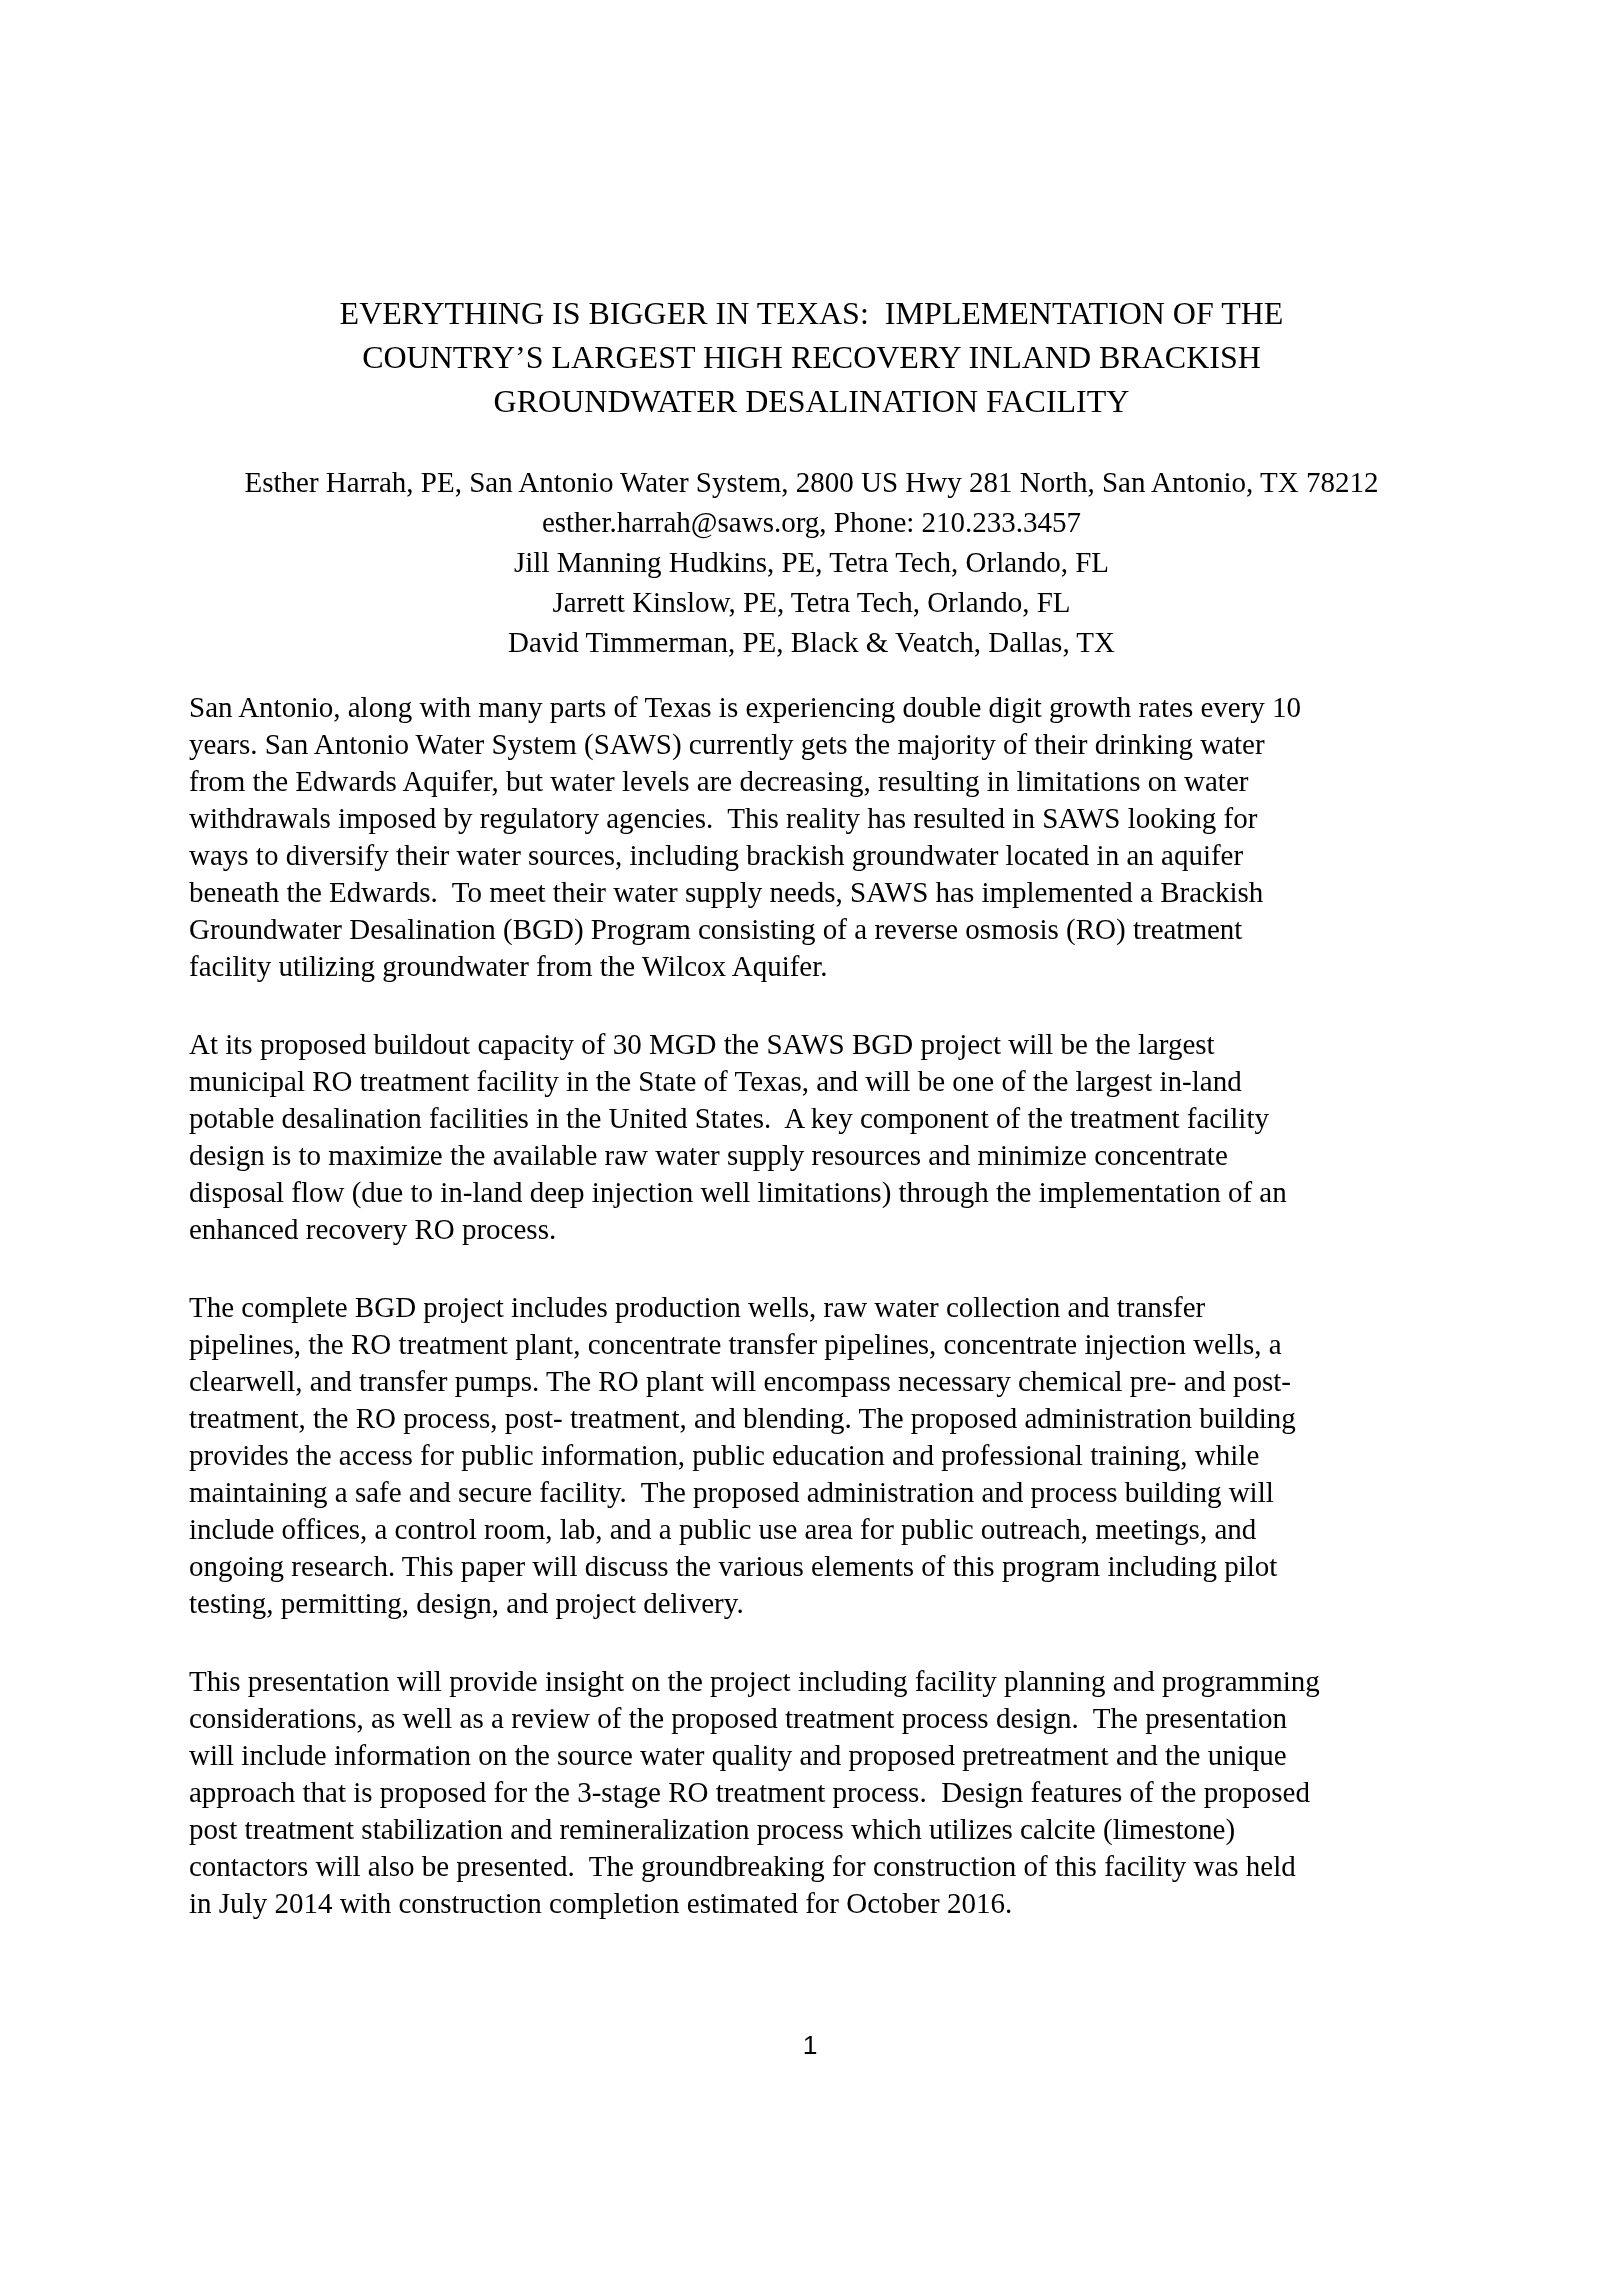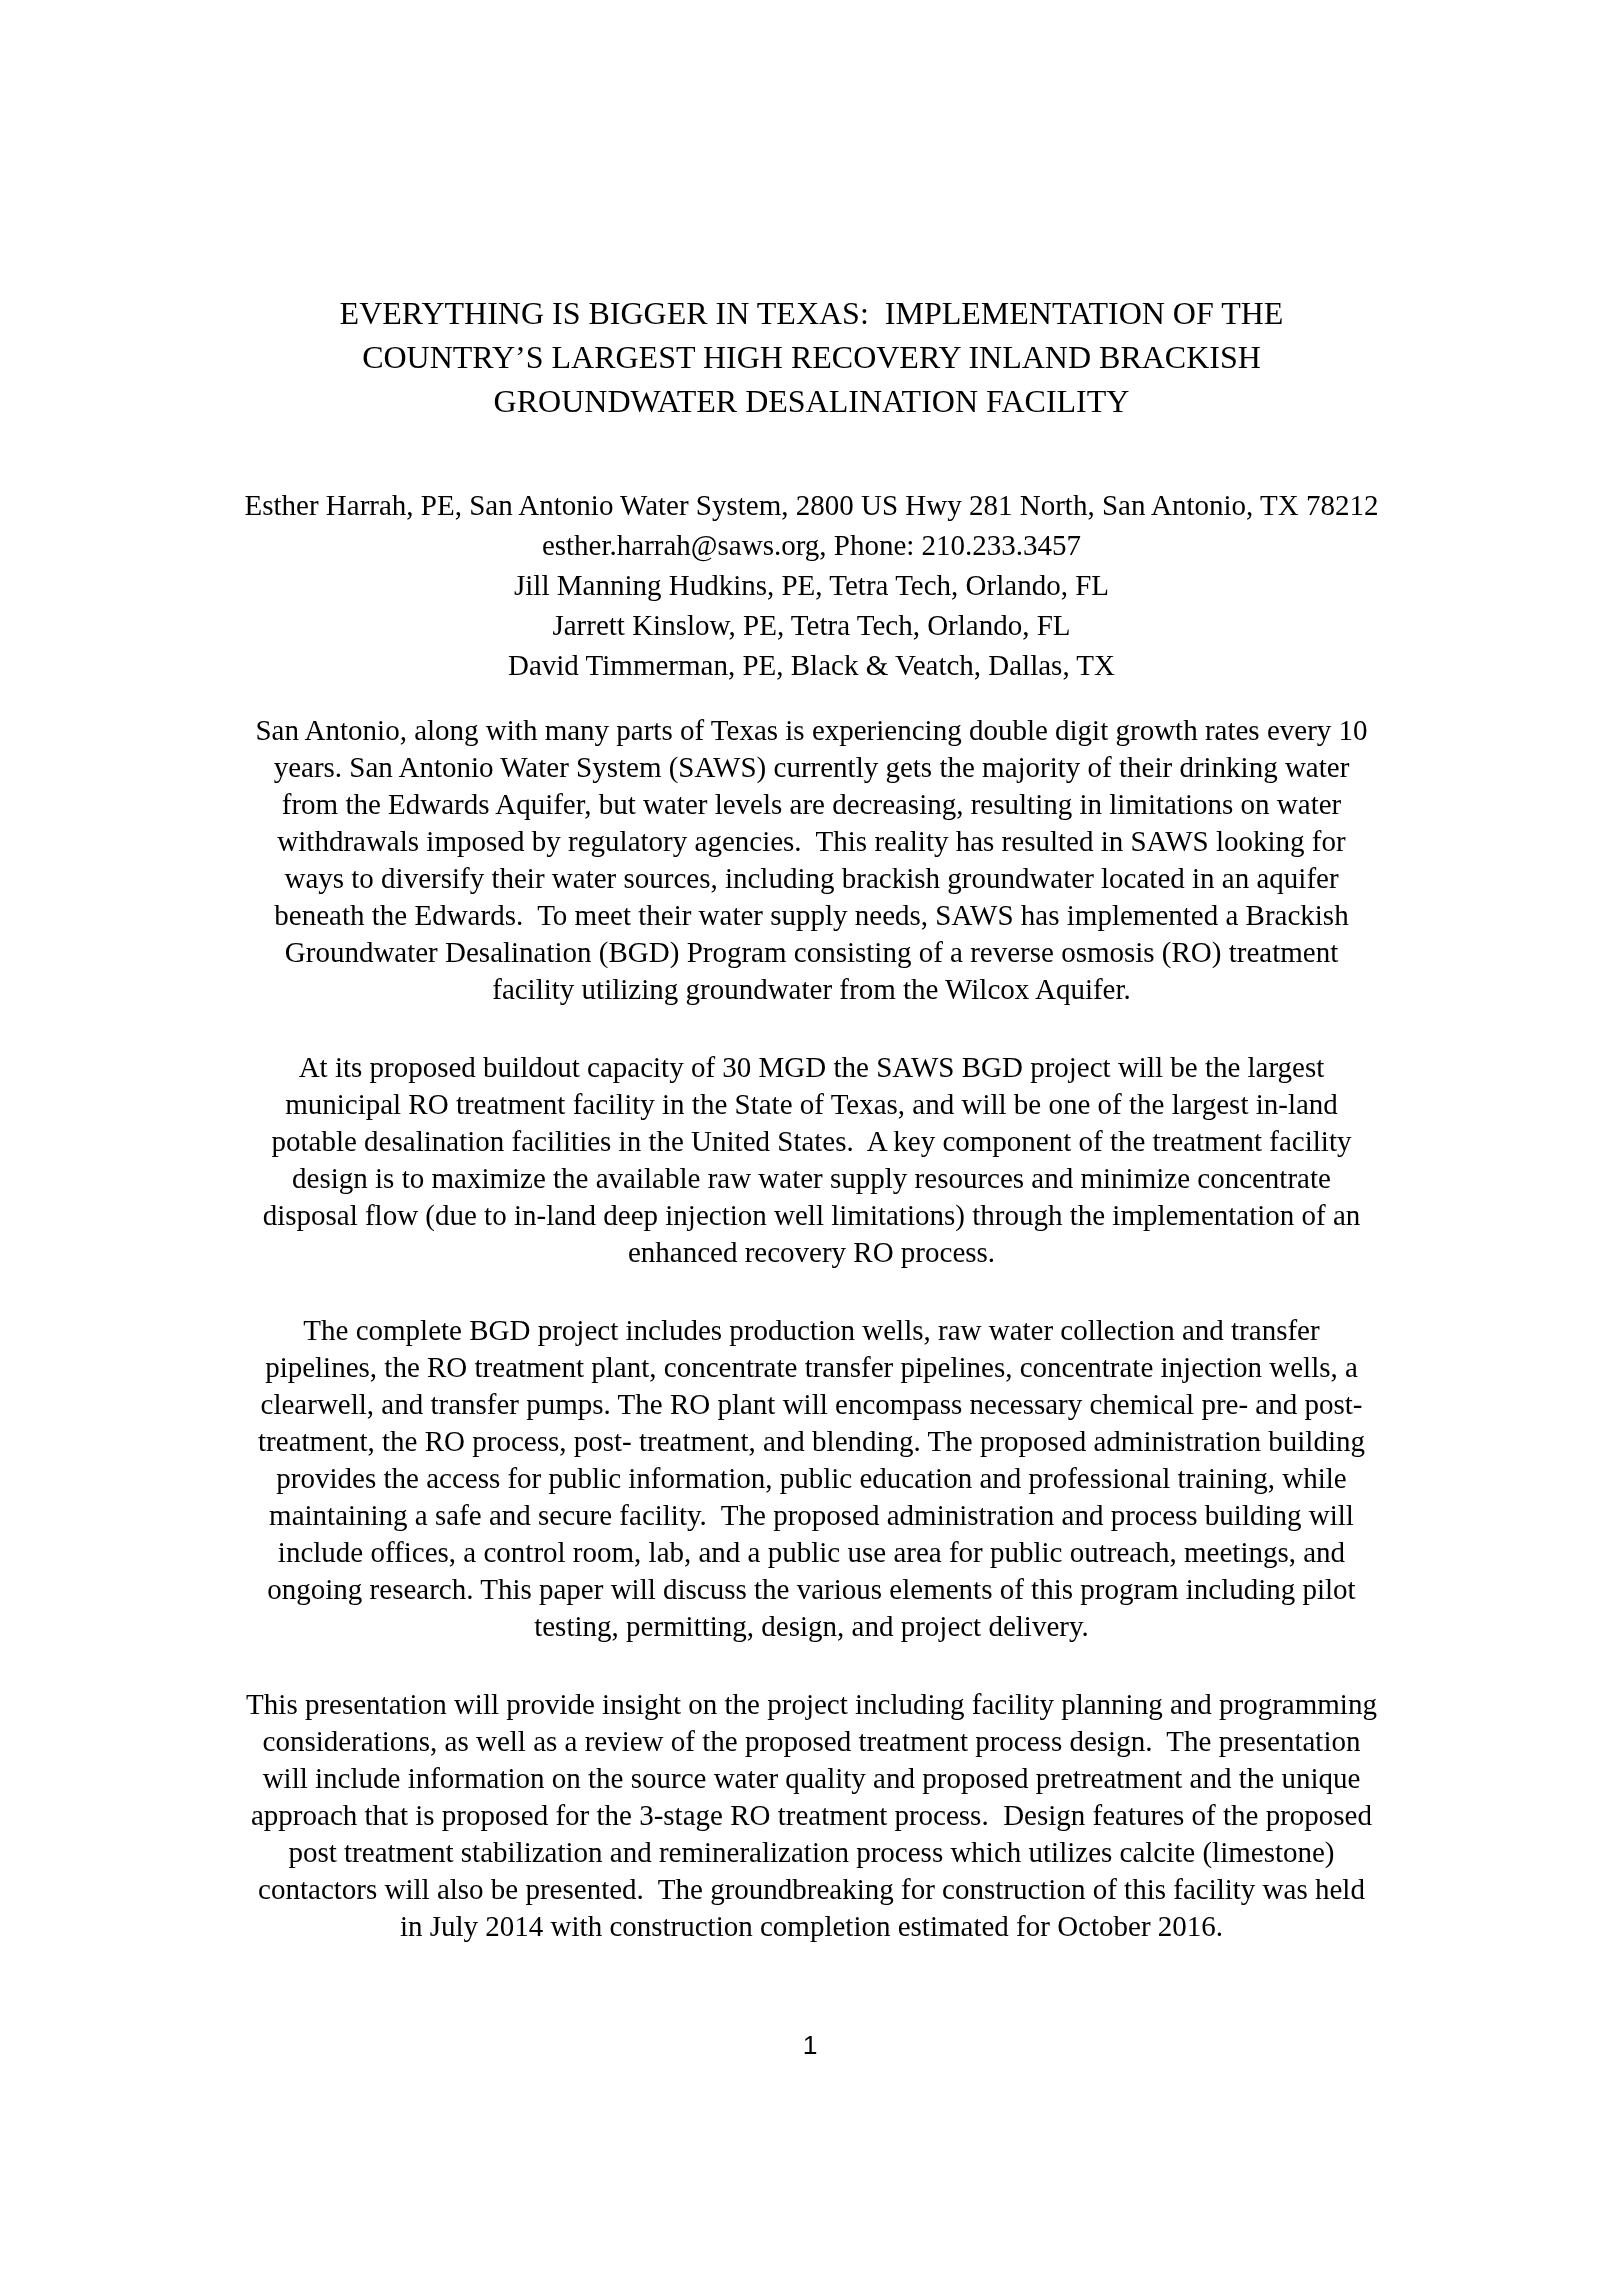--- a/index.html
+++ b/index.html
@@ -22,38 +22,38 @@
   }
   .title {
     margin: 0;
     font-size: 32px;
     line-height: 44px;
     font-weight: normal;
     text-align: center;
     white-space: pre-wrap;
   }
   .authors {
-    margin-top: 62px;
+    margin-top: 39px;
     font-size: 29px;
     line-height: 40px;
     text-align: center;
     white-space: pre-wrap;
   }
   .abstract-heading {
     margin: 51px 0 0 0;
     font-size: 31px;
     line-height: 37px;
     font-weight: normal;
     text-align: center;
   }
   p.body-para {
     margin: 41px 0 0 0;
     font-size: 29px;
     line-height: 37px;
-    text-align: center;
+    text-align: left;
     white-space: pre-wrap;
   }
   p.body-para.first { margin-top: 27.4px; }
   .page-number {
     position: absolute;
     left: 0;
     right: 0;
     top: 2031px;
     text-align: center;
     font-family: "Liberation Sans", sans-serif;

